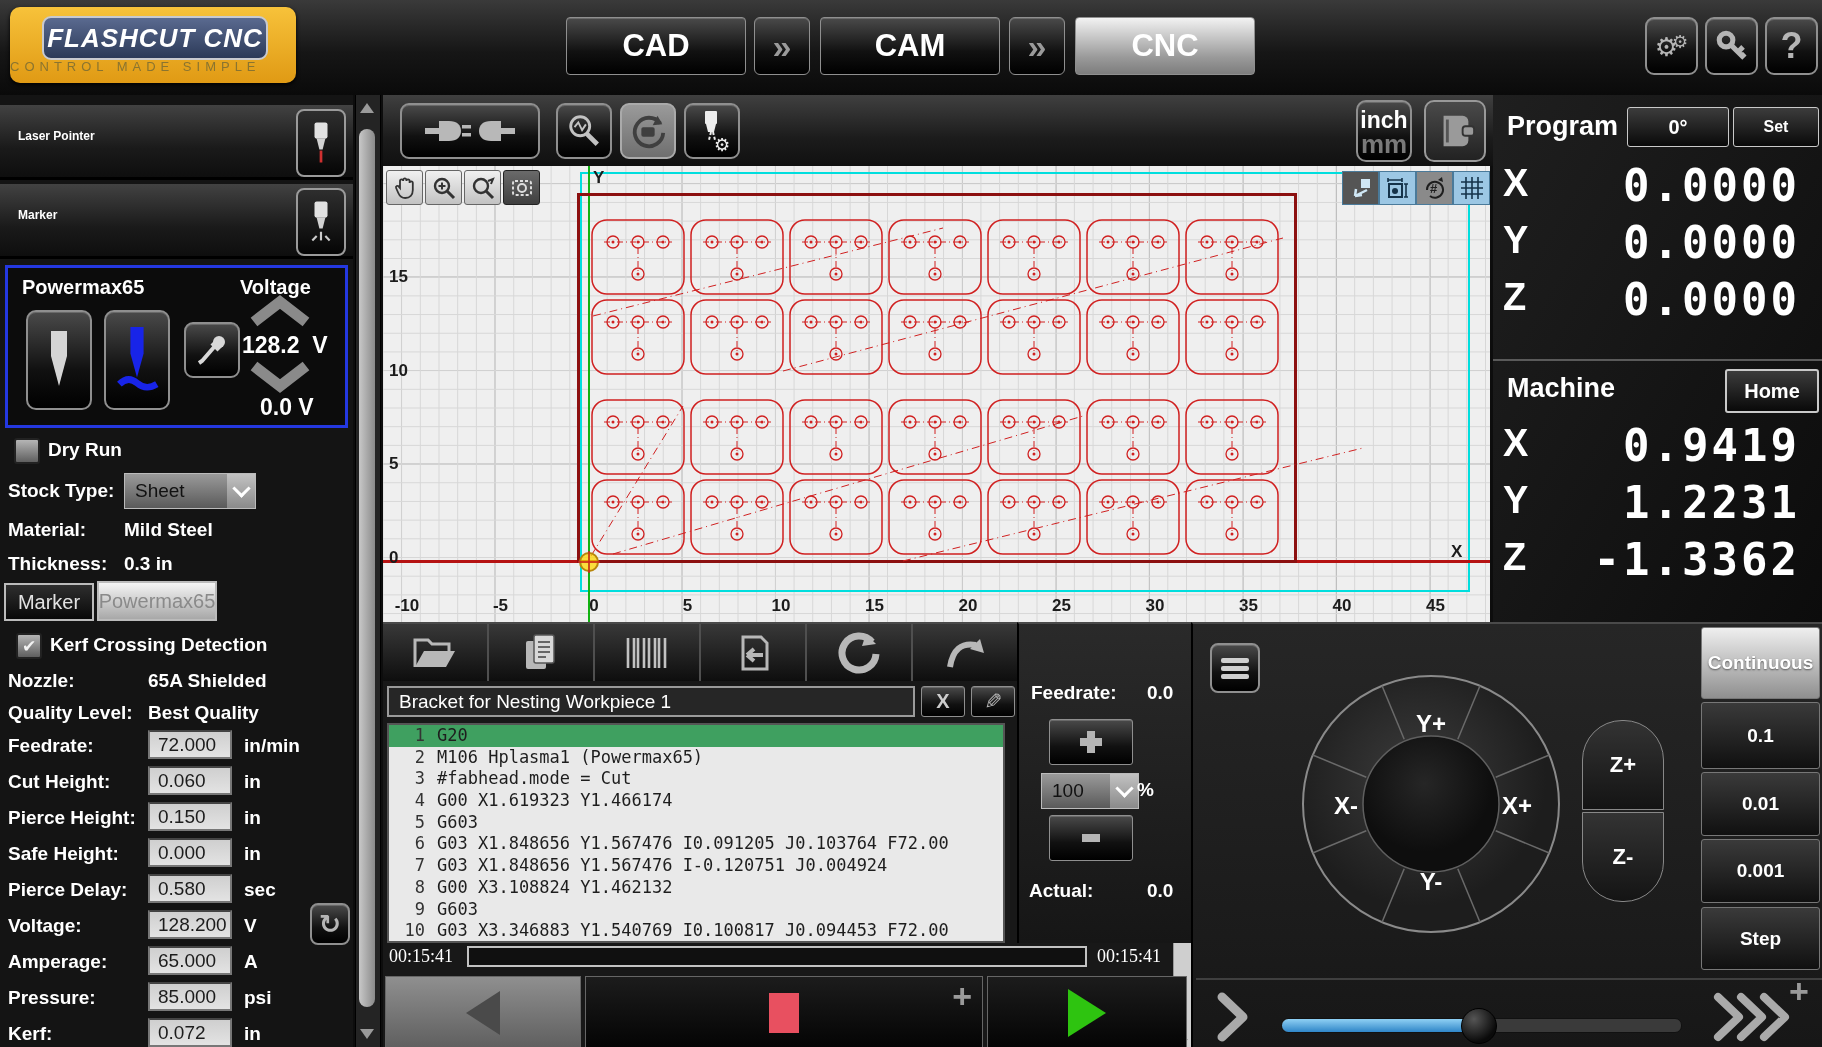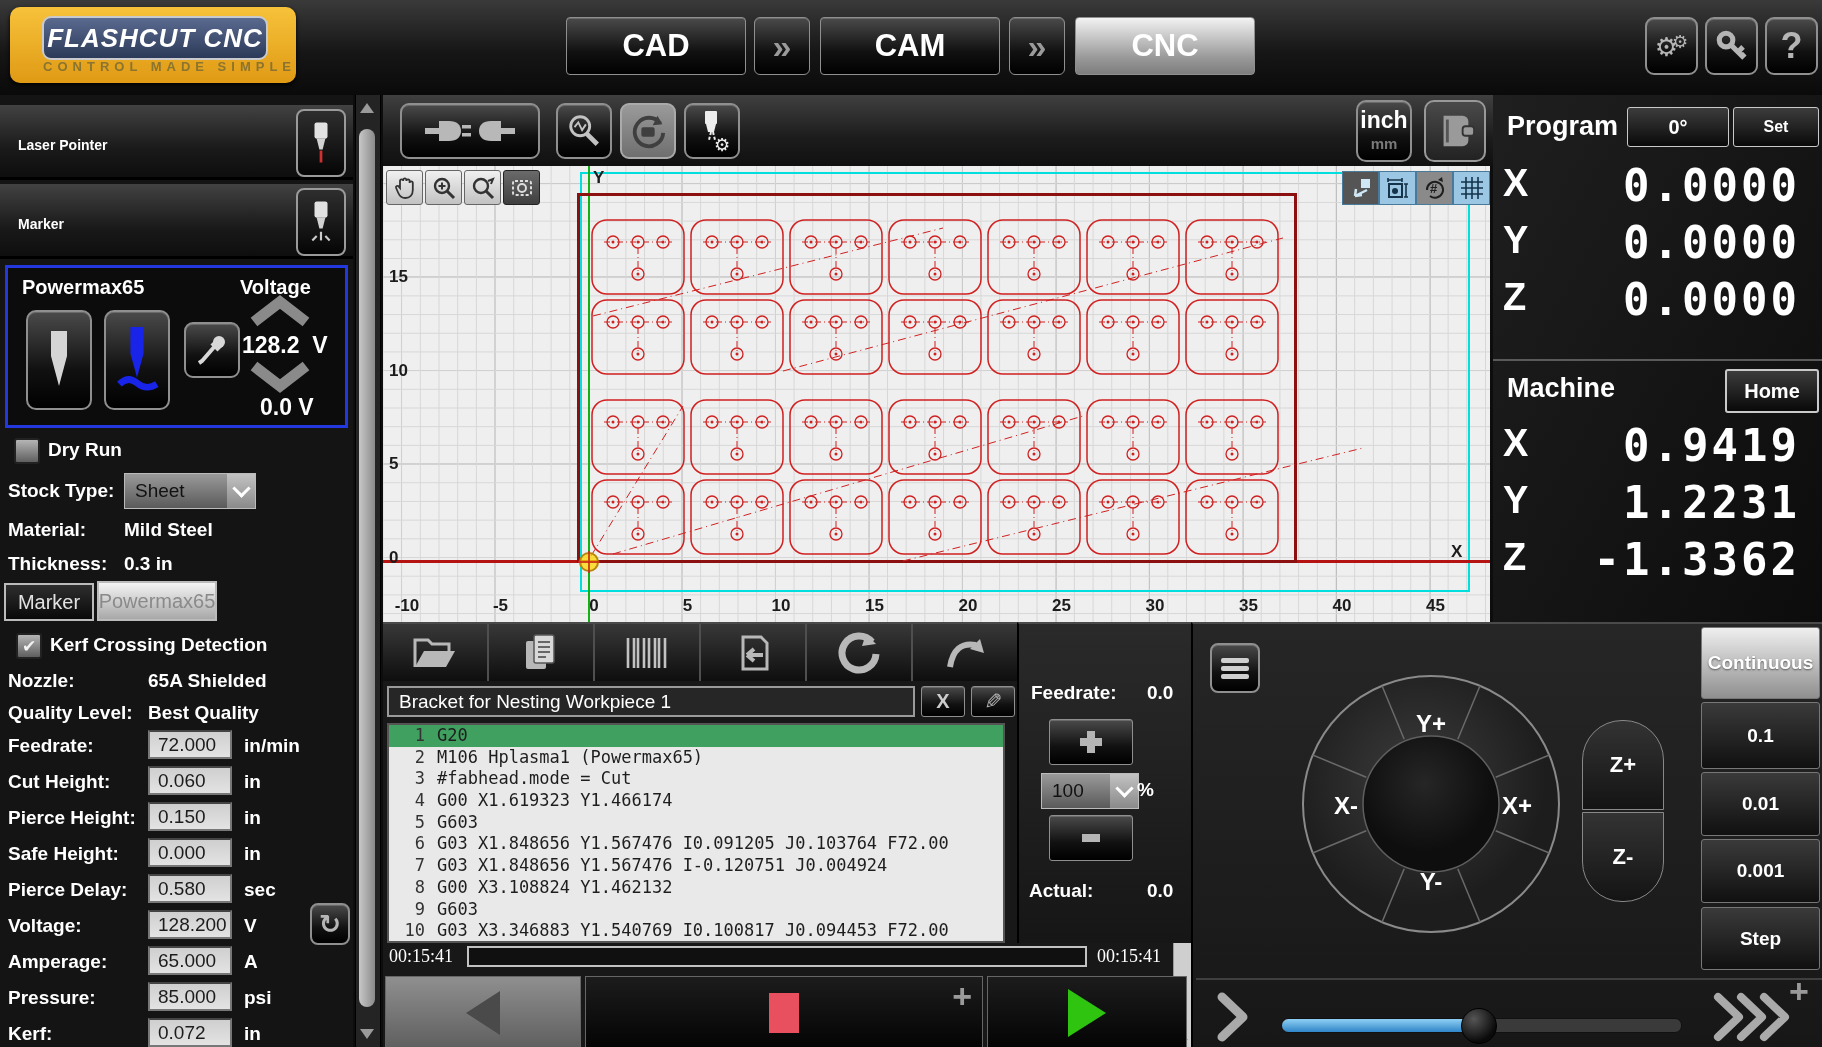--- a/index.html
+++ b/index.html
@@ -11,28 +11,28 @@
   .btn3d.lit{background:linear-gradient(#f2f2f2,#9a9a9a 70%,#7d7d7d);}
   .cc{display:flex;align-items:center;justify-content:center;}
   .wlabel{color:#fff;font-weight:bold;}
   
   #header{left:0;top:0;width:1822px;height:95px;background:linear-gradient(#3a3a3a,#161616 55%,#0a0a0a);}
   #logo{left:10px;top:7px;width:286px;height:76px;border-radius:10px;
         background:linear-gradient(#f7c23a,#e09a14);box-shadow:0 2px 4px #000;}
   #logo-inner{left:32px;top:9px;width:222px;height:40px;border-radius:9px;border:2px solid #c8cad0;
         background:linear-gradient(#5a6a90,#2c3a58);}
   #logo-title{width:100%;height:100%;color:#fff;font-style:italic;font-weight:bold;font-size:26px;letter-spacing:1px;}
-  #logo-tag{left:0;top:52px;width:286px;text-align:right;color:#8a7430;font-weight:bold;font-size:13px;letter-spacing:5px;}
+  #logo-tag{left:0;top:52px;width:286px;text-align:left;color:#8a7430;font-weight:normal;font-size:13px;letter-spacing:5px;}
   .navbtn{top:17px;height:58px;width:180px;color:#fff;font-size:31px;font-weight:bold;border-radius:4px;}
   .navchev{top:17px;height:58px;width:56px;color:#9a9a9a;font-size:34px;font-weight:bold;border-radius:6px;}
   .sysbtn{top:17px;width:53px;height:58px;border-radius:9px;border-width:2px;color:#b5b5b5;}
   
   #sidebar{left:0;top:95px;width:353px;height:952px;background:#141414;}
   .siderow{left:0;width:353px;height:72px;background:linear-gradient(#424242,#1a1a1a 60%,#0e0e0e);border-bottom:3px solid #000;}
-  .siderow .rl{position:absolute;left:18px;top:32px;font-size:14px;}
+  .siderow .rl{position:absolute;left:18px;top:24px;font-size:12px;}
   .torchbtn{width:46px;height:64px;border-radius:8px;border:2px solid #9a9a9a;background:linear-gradient(#2e2e2e,#050505);}
   #torchpanel{left:5px;top:170px;width:343px;height:163px;border:3px solid #2438e0;background:#0c0c0c;box-sizing:border-box;}
   .sidelabel{font-size:19px;color:#fff;font-weight:bold;}
   .inputbox{background:linear-gradient(#cfcfcf,#e3e3e3);border:2px solid #777;border-top-color:#444;color:#1c1c1c;
             font-size:19px;display:flex;align-items:center;padding-left:8px;box-sizing:border-box;}
   .checkbox{width:22px;height:22px;background:linear-gradient(#b5b5b5,#5f5f5f);border:2px solid #222;border-radius:3px;
             color:#f2f2f2;font-size:17px;font-family:"DejaVu Sans",sans-serif;}
   .ddown{background:linear-gradient(#9a9a9a,#5a5a5a);border:1px solid #bbb;color:#111;font-size:19px;display:flex;align-items:center;}
   .ddarrow{margin-left:auto;width:28px;height:100%;background:linear-gradient(#c2c2c2,#8a8a8a);display:flex;align-items:center;justify-content:center;}
   .vchev{display:block;width:10px;height:10px;border-right:3px solid #fff;border-bottom:3px solid #fff;transform:rotate(45deg);margin-top:-5px;}
@@ -304,21 +304,21 @@
     <div class="abs btn3d cc" style="left:301px;top:8px;width:56px;height:56px;border-radius:9px;border-width:2px;">
       <svg width="40" height="44" viewBox="0 0 40 44">
         <rect x="13" y="2" width="12" height="13" rx="1" fill="#eee"></rect>
         <path d="M14 15 h10 l-2 8 h-6 z" fill="#eee"></path>
         <path d="M19 23 l-2 8 m4 -8 l2 8" stroke="#eee" stroke-width="2" stroke-dasharray="3 2"></path>
         <text x="22" y="42" font-size="18" fill="#eee" font-family="DejaVu Sans">⚙</text>
       </svg>
     </div>
     <div class="abs btn3d" style="left:973px;top:5px;width:56px;height:62px;border-radius:10px;border-width:2px;text-align:center;">
       <div style="color:#fff;font-weight:bold;font-size:23px;line-height:26px;margin-top:5px;">inch</div>
-      <div style="color:#7a7a7a;font-weight:bold;font-size:15px;line-height:22px;">mm</div>
+      <div style="color:#7a7a7a;font-weight:bold;font-size:26px;line-height:22px;">mm</div>
     </div>
     <div class="abs cc" style="left:1041px;top:5px;width:62px;height:62px;border-radius:10px;border:2px solid #999;background:linear-gradient(#4a4a4a,#222);box-sizing:border-box;">
       <svg width="42" height="42" viewBox="0 0 44 44">
         <path d="M10 6 h20 a6 6 0 0 1 6 6 v20 a6 6 0 0 1 -6 6 h-20 z" fill="#9a9a9a"></path>
         <rect x="30" y="17" width="12" height="10" rx="3" fill="#9a9a9a" stroke="#333" stroke-width="2"></rect>
         <path d="M14 10 v24" stroke="#555" stroke-width="3"></path>
       </svg>
     </div>
   </div>
 

